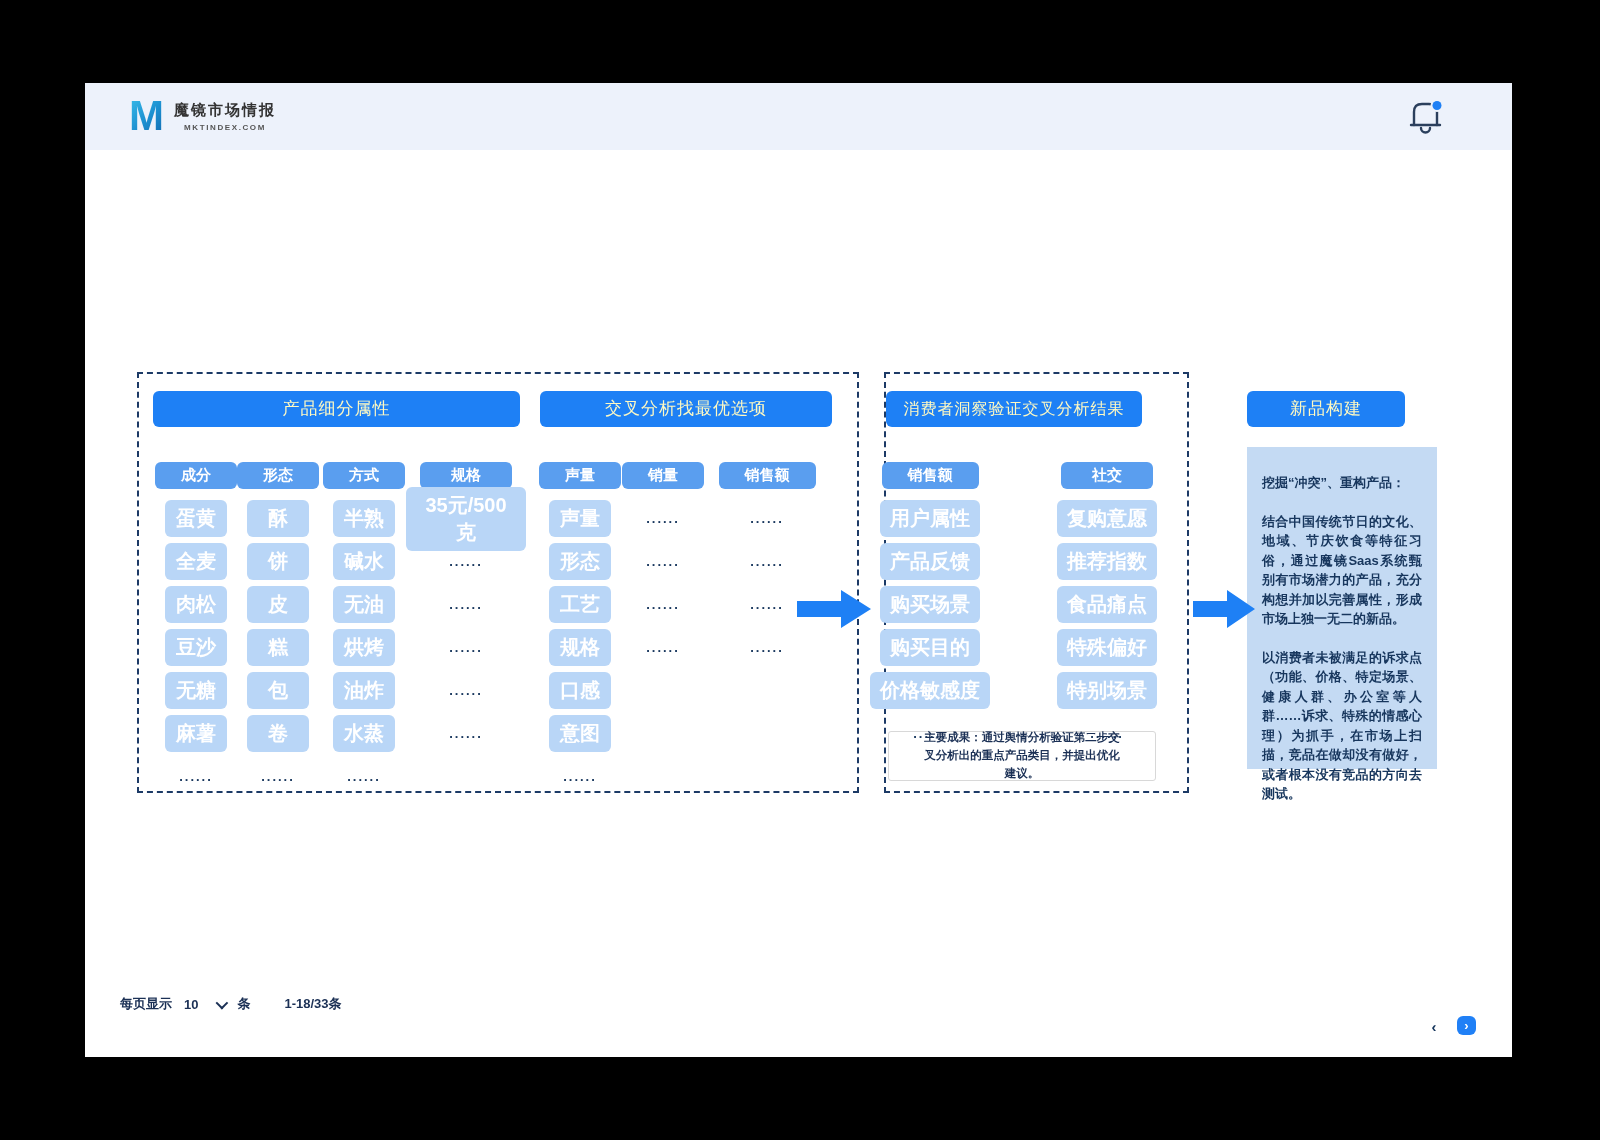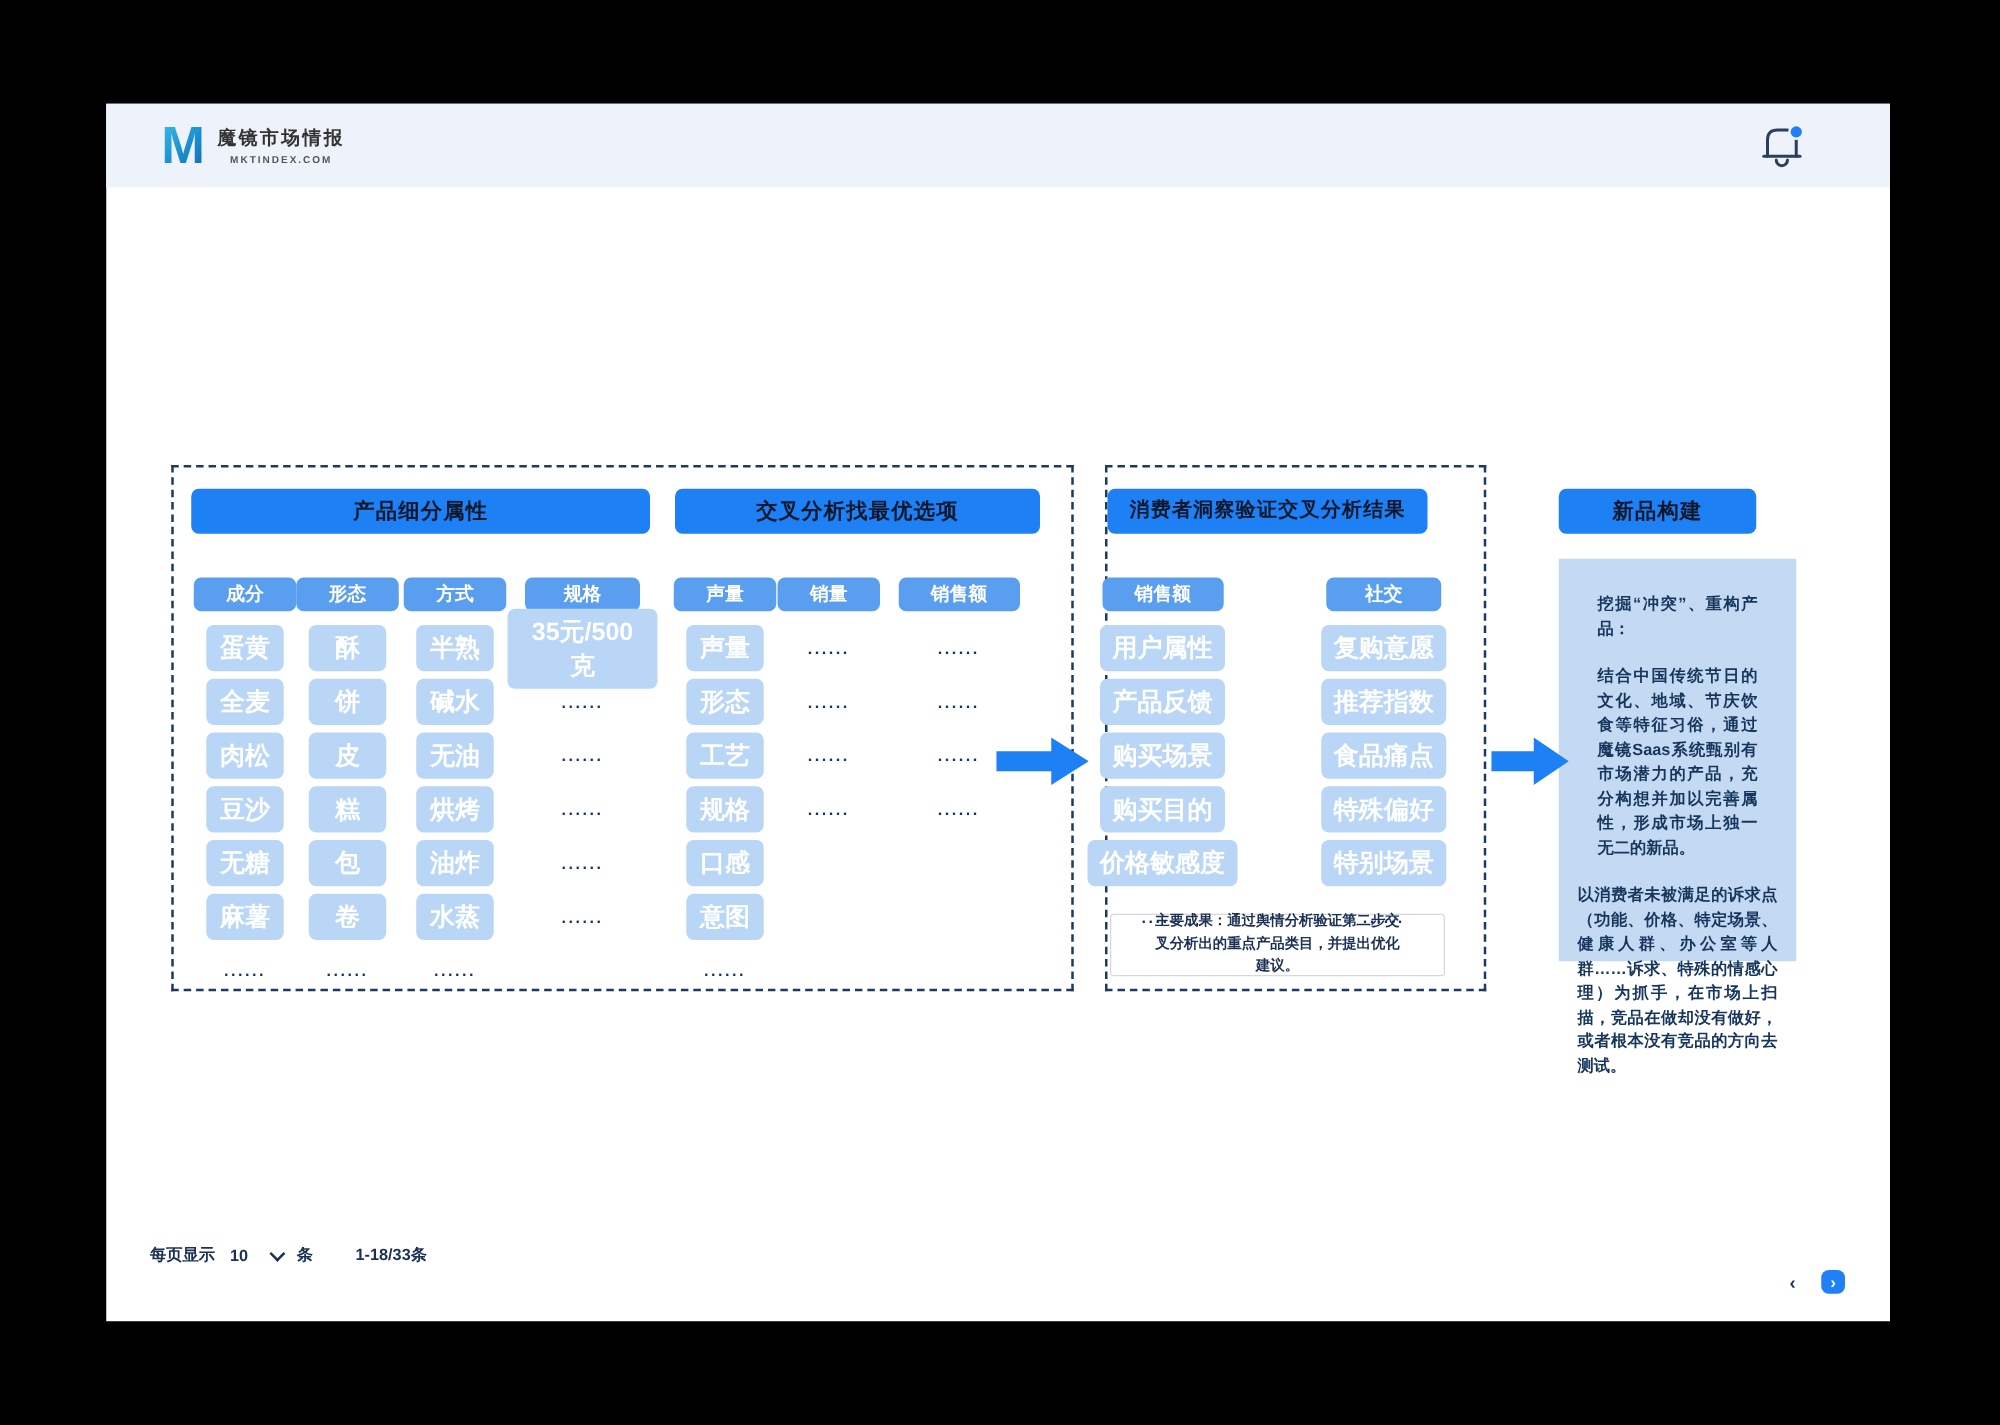--- a/index.html
+++ b/index.html
@@ -15,21 +15,21 @@
   .brand-cn{font-size:15px;font-weight:bold;color:#333;letter-spacing:2px;}
   .brand-en{font-size:8px;font-weight:bold;color:#555;letter-spacing:1.6px;margin-top:3px;text-align:center;}
   .bell{position:absolute;left:1318px;top:15px;width:44px;height:40px;cursor:pointer;}
 
   
   .box-dashed{position:absolute;border:2px dashed #1C3A66;background:#fff;box-sizing:border-box;}
   #box1{left:52px;top:289px;width:722px;height:421px;}
   #box2{left:799px;top:289px;width:305px;height:421px;}
 
   .sec-title{position:absolute;height:36px;line-height:36px;text-align:center;background:#1E80F5;
-    color:#0f172a;font-weight:bold;font-size:17px;letter-spacing:1px;border-radius:6px;}
+    color:#fef9c3;font-weight:normal;font-size:17px;letter-spacing:1px;border-radius:6px;}
   #t1{left:68px;top:308px;width:367px;}
   #t2{left:455px;top:308px;width:292px;}
   #t3{left:801px;top:308px;width:256px;font-size:16px;}
   #t4{left:1162px;top:308px;width:158px;}
 
   .col{position:absolute;top:370px;width:120px;display:flex;flex-direction:column;align-items:center;}
   .slot{height:43px;display:flex;align-items:center;justify-content:center;}
   .slot.head{height:44px;}
   .chip{border-radius:6px;color:#fff;font-weight:bold;text-align:center;box-sizing:border-box;}
   .chip.med{background:#5A9EEF;font-size:15px;padding:4px 26px;min-width:62px;}
@@ -41,21 +41,21 @@
   #c5{left:435px;} #c6{left:518px;} #c7{left:622px;}
   #c8{left:785px;} #c9{left:962px;}
 
   .note-box{position:absolute;left:803px;top:648px;width:268px;height:50px;box-sizing:border-box;
     border:1px solid #D8D8D8;border-radius:3px;display:flex;align-items:center;justify-content:center;
     padding:4px 32px;font-size:11.5px;font-weight:bold;color:#1B3055;line-height:1.55;text-align:center;}
 
   .panel4{position:absolute;left:1162px;top:364px;width:190px;height:322px;box-sizing:border-box;
     background:#C4DAF3;padding:26px 15px;color:#17365D;font-size:13px;font-weight:bold;
     line-height:1.5;text-align:justify;}
-  .panel4 p{margin:0 16px 19px;}
+  .panel4 p{margin:0 0 19px;}
   .panel4 p:last-child{margin:0;}
 
   .arrow{position:absolute;fill:#1E80F5;}
   #arrow1{left:712px;top:507px;}
   #arrow2{left:1108px;top:507px;}
 
   
   .pager-left{position:absolute;left:35px;top:912px;display:flex;align-items:center;
     font-size:13px;font-weight:bold;color:#1B3055;}
   .pager-left .gap-s{margin-left:12px;}

